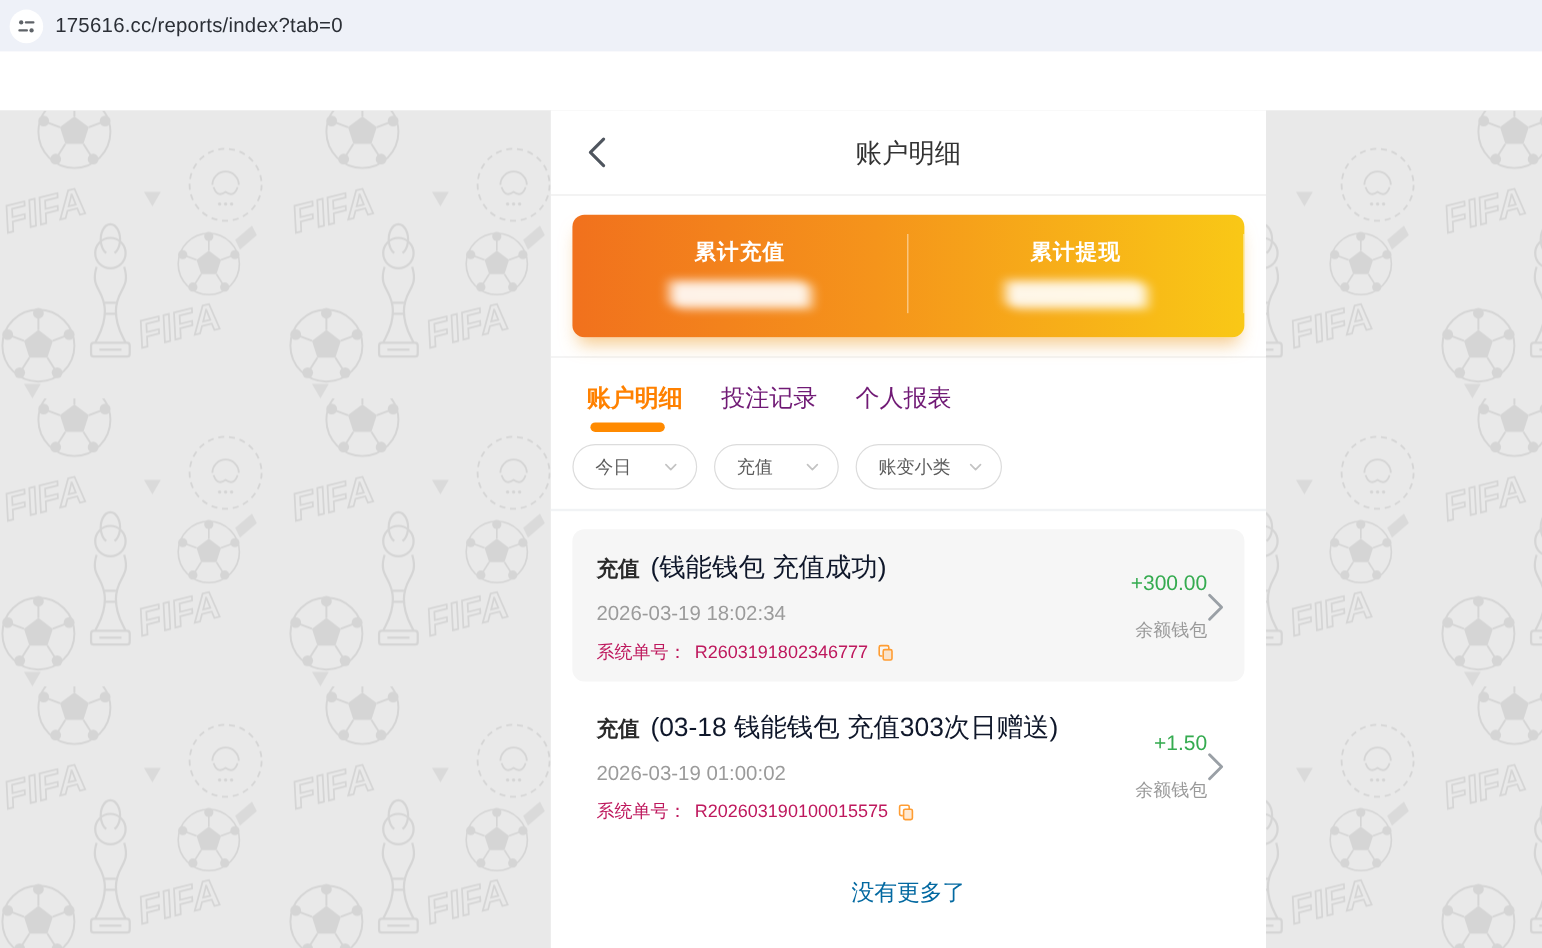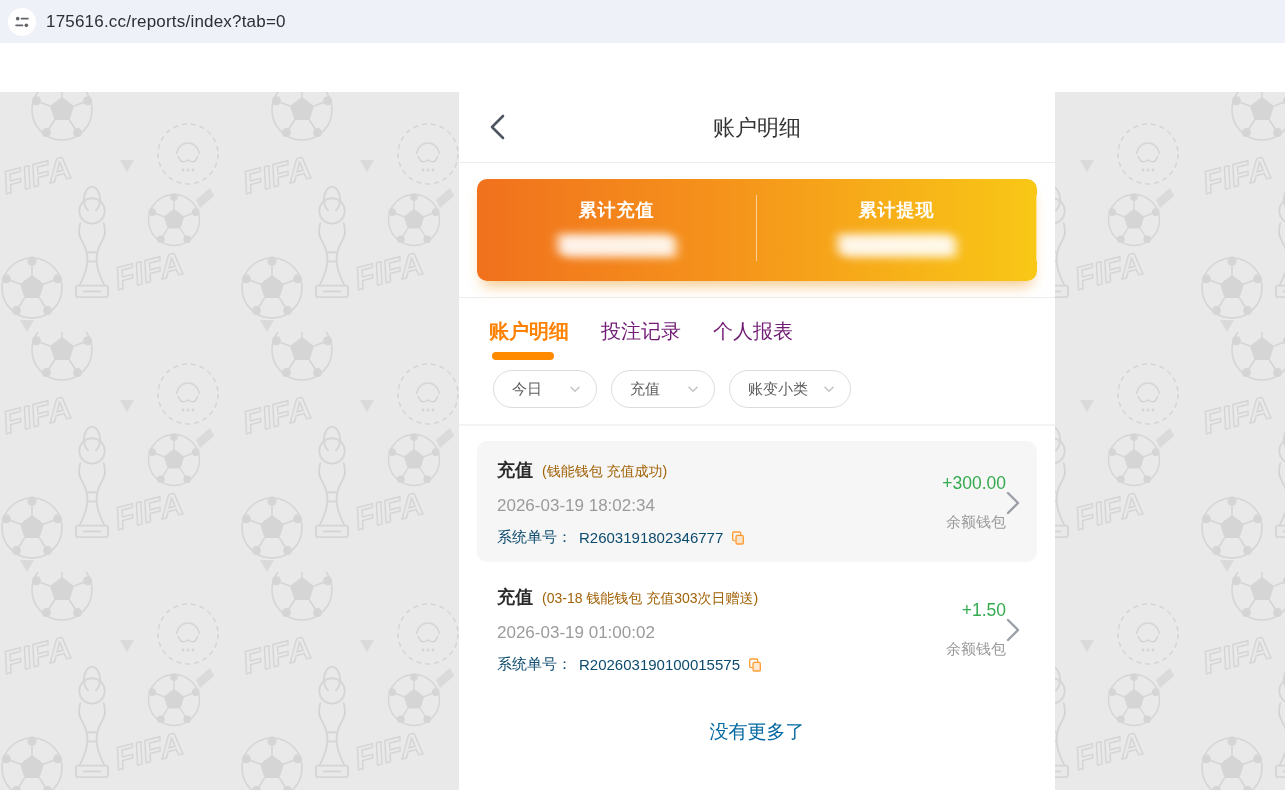--- a/index.html
+++ b/index.html
@@ -36,37 +36,37 @@
     box-shadow:6px 2px 0 rgba(255,255,255,.45), -6px -2px 0 rgba(255,255,255,.45); }
   .stat-div { width:1px; background:rgba(255,255,255,.55); margin:16px 0 20px; }
 
   
   .tabs-row { height:66px; display:flex; align-items:center; gap:32px; padding:0 30px; }
   .tab { position:relative; font-size:20px; color:#701a75; cursor:pointer; }
   .tab.active { color:#ff8100; font-weight:700; }
   .tab.active::after { content:""; position:absolute; left:3px; bottom:-15px; width:62px; height:8px; border-radius:4px; background:#ff8a00; }
 
   
-  .filters-row { display:flex; gap:14px; padding:6px 18px 16px;margin-left:16px; }
+  .filters-row { display:flex; gap:14px; padding:6px 18px 16px; }
   .pill { height:38px; border:1px solid #dcdcdc; border-radius:19px; display:flex; align-items:center; justify-content:space-between; padding:0 14px 0 18px; cursor:pointer; background:#fff; }
   .pill-1 { width:104px; } .pill-2 { width:104px; } .pill-3 { width:122px; }
   .pill-text { font-size:15px; color:#5c5c5c; }
   .pill-caret { display:flex; }
 
   
   .list-section { border-top:2px solid #f1f3f5; padding:15px 18px 0; }
   .txn-card { display:flex; justify-content:space-between; border-radius:10px; padding:17px 16px 15px 20px; }
   .txn-card.highlight { background:#f6f6f6; }
   .txn-card + .txn-card { margin-top:6px; }
   .txn-left { flex:1; min-width:0; }
   .txn-line1 { display:flex; align-items:baseline; gap:9px; }
   .txn-type { font-size:18px; font-weight:700; color:#2b2b2b; }
-  .txn-desc { font-size:14px; color:#a16207; }
+  .txn-desc { font-size:22px; color:#0f172a; }
   .txn-date { margin-top:14px; font-size:17px; color:#9b9b9b; }
-  .txn-order { margin-top:12px; font-size:15px; color:#0c4a6e; display:flex; align-items:center; gap:7px; }
+  .txn-order { margin-top:12px; font-size:15px; color:#be185d; display:flex; align-items:center; gap:7px; }
   .copy-btn { background:none; border:none; display:flex; cursor:pointer; padding:0; }
   .txn-right { display:flex; align-items:center; flex:0 0 auto; }
   .txn-right-col { text-align:right; }
   .txn-amount { font-size:17.5px; font-weight:500; color:#35ab50; }
   .txn-wallet { margin-top:19px; font-size:15px; color:#9a9a9a; }
   .chev-right { display:flex; }
 
   .no-more { text-align:center; padding:30px 0 0; font-size:19px; color:#0369a1; }
 </style>
 </head>

